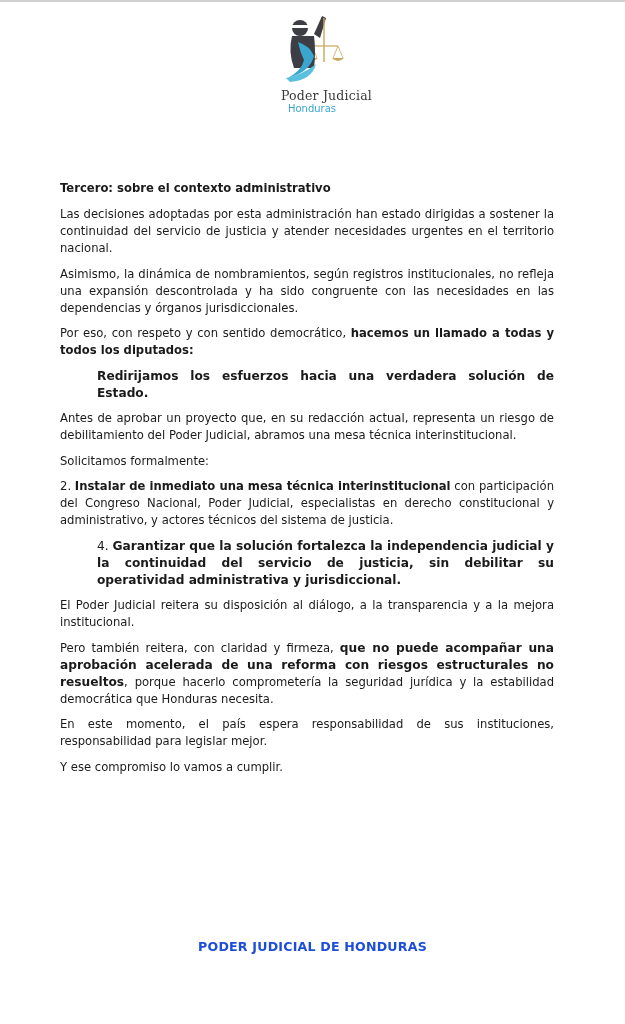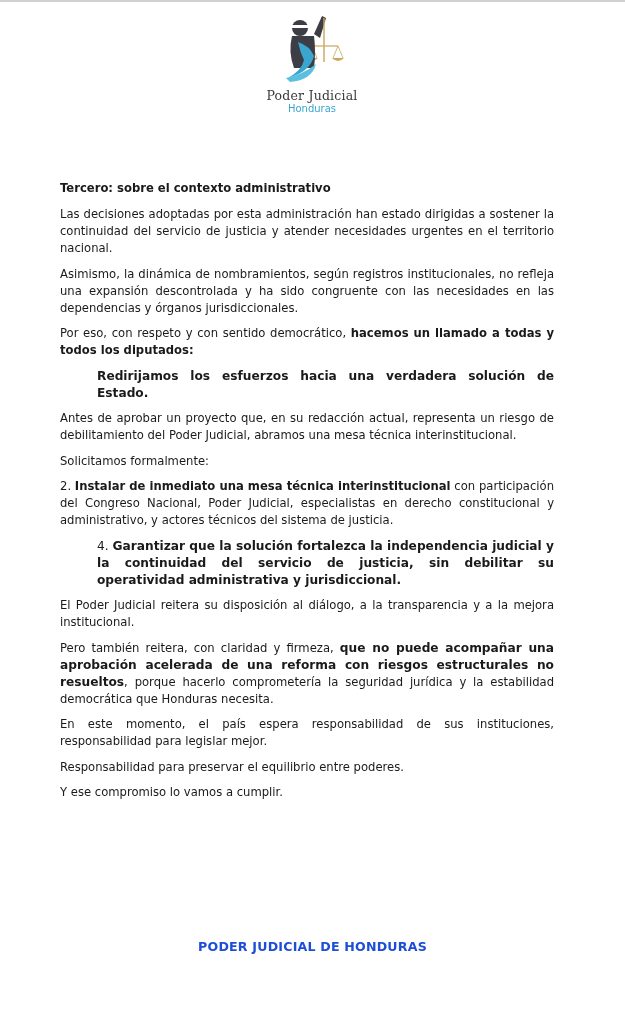--- a/index.html
+++ b/index.html
@@ -7,21 +7,21 @@
     width: 625px; height: 1024px; overflow: hidden;
     background: #ffffff;
     font-family: "DejaVu Sans", sans-serif;
     color: #1a1a1a;
     position: relative;
   }
   .topbar { position: absolute; left: 0; top: 0; width: 625px; height: 2px; background: #d0d0d0; }
   .logo { position: absolute; left: 252px; top: 12px; width: 120px; height: 100px; }
   .logo svg { position: absolute; left: 28px; top: 0; }
   .logo-title {
-    position: absolute; left: 0; top: 76px; width: 120px; text-align: center;
+    position: absolute; left: 0; top: 76px; width: 120px; text-align: right;
     font-family: "DejaVu Serif", serif; font-size: 12.5px; color: #3a3a3a; letter-spacing: 0.2px;
   }
   .logo-sub {
     position: absolute; left: 0; top: 91px; width: 120px; text-align: center;
     font-family: "DejaVu Sans", sans-serif; font-size: 10px; color: #3aa6cf;
   }
   .content {
     position: absolute; left: 60px; top: 180px; width: 494px;
     font-size: 11.6px; line-height: 17px;
   }
@@ -74,17 +74,16 @@
   <p class="bold-all">Redirijamos los esfuerzos hacia una verdadera solución de Estado.</p>
   <p>Antes de aprobar un proyecto que, en su redacción actual, representa un riesgo de debilitamiento del Poder Judicial, abramos una mesa técnica interinstitucional.</p>
   <p>Solicitamos formalmente:</p>
 
   <p><span>2. </span><span class="b">Instalar de inmediato una mesa técnica interinstitucional</span><span> con participación del Congreso Nacional, Poder Judicial, especialistas en derecho constitucional y administrativo, y actores técnicos del sistema de justicia.</span></p>
   <p class="bold-all"><span style="font-weight:normal">4. </span><span>Garantizar que la solución fortalezca la independencia judicial y la continuidad del servicio de justicia, sin debilitar su operatividad administrativa y jurisdiccional.</span></p>
 
   <p>El Poder Judicial reitera su disposición al diálogo, a la transparencia y a la mejora institucional.</p>
   <p><span>Pero también reitera, con claridad y firmeza, </span><span class="b" style="font-size:12.2px">que no puede acompañar una aprobación acelerada de una reforma con riesgos estructurales no resueltos</span><span>, porque hacerlo comprometería la seguridad jurídica y la estabilidad democrática que Honduras necesita.</span></p>
   <p>En este momento, el país espera responsabilidad de sus instituciones, responsabilidad para legislar mejor.</p>
-  <p>Responsabilidad para preservar el equilibrio entre poderes.</p>
   <p>Y ese compromiso lo vamos a cumplir.</p>
 </div>
 
 <div class="footer-sig">PODER JUDICIAL DE HONDURAS</div>
 
 </body></html>

